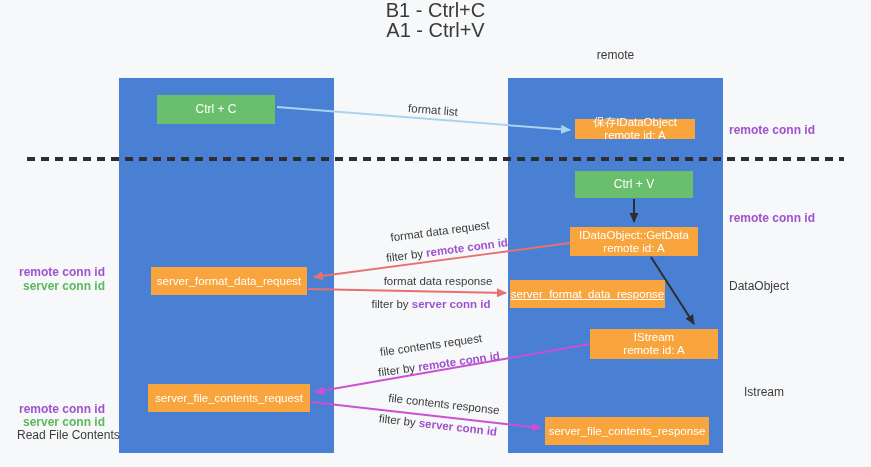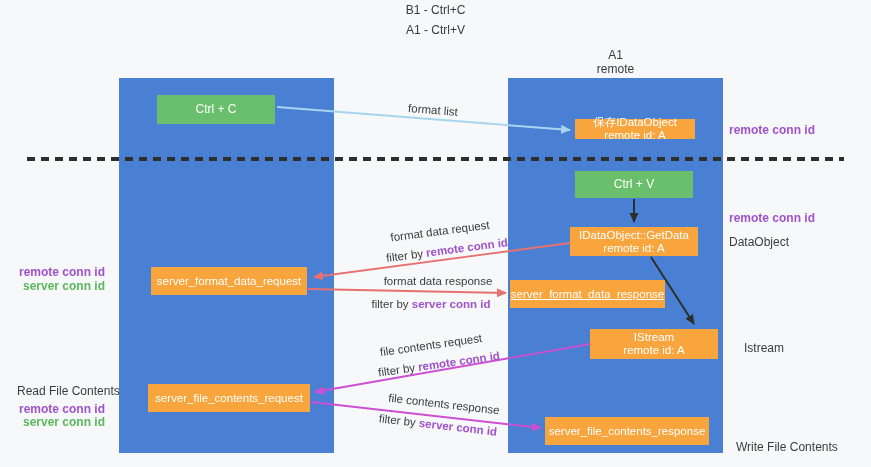--- a/index.html
+++ b/index.html
@@ -2,57 +2,56 @@
 <html><head>
 <meta charset="utf-8">
 <style>
   html,body{margin:0;padding:0;}
   .canvas{
     position:relative;width:871px;height:467px;background:#f7f8fa;
     font-family:"Liberation Sans",sans-serif;color:#3c3c3c;overflow:hidden;
   }
   .abs{position:absolute;}
   .title{
-    left:0;top:6;width:871px;text-align:center;font-size:12px;line-height:20px;color:#3a3a3a;
+    left:0;top:6;width:871px;text-align:center;font-size:20px;line-height:20px;color:#3a3a3a;
   }
   .col-header{width:215px;text-align:center;font-size:12px;line-height:14px;color:#3a3a3a;}
   .column{width:215px;height:375px;background:#4a80d4;top:78px;}
   .node{
     display:flex;flex-direction:column;align-items:center;justify-content:center;
     color:#fff;font-size:11.5px;line-height:13px;text-align:center;
   }
   .orange{background:#f9a53e;}
   .green{background:#6abf6d;font-size:12px;}
   .divider{
     left:27px;top:157px;width:817px;height:4px;
     background:repeating-linear-gradient(90deg,#2e2e2e 0 8px,transparent 8px 14px);
   }
   .side{font-size:12px;white-space:nowrap;}
   .purple{color:#a052cc;font-weight:bold;}
   .greentx{color:#5cb85c;font-weight:bold;}
-  .dark{color:#3c3c3c;}
+  .dark{color:#3c3c3c;margin-top:44px;}
   .alabel{
     font-size:11.5px;color:#3c3c3c;white-space:nowrap;
   }
   .center-rot{transform-origin:center;}
   svg.arrows{left:0;top:0;pointer-events:none;}
   .ra{text-align:right;}
 </style>
 </head>
 <body>
 
 <div class="canvas">
 
   <div class="abs title">
     <div>B1 - Ctrl+C</div>
     <div>A1 - Ctrl+V</div>
   </div>
 
   <div class="abs col-header" style="left:508px;top:48px;">
-    <div>A1</div>
     <div>remote</div>
   </div>
 
   <div class="abs column" style="left:119px;"></div>
   <div class="abs column" style="left:508px;"></div>
 
   <div class="abs divider"></div>
 
   <svg class="abs arrows" width="871" height="467" viewBox="0 0 871 467">
     <defs>

